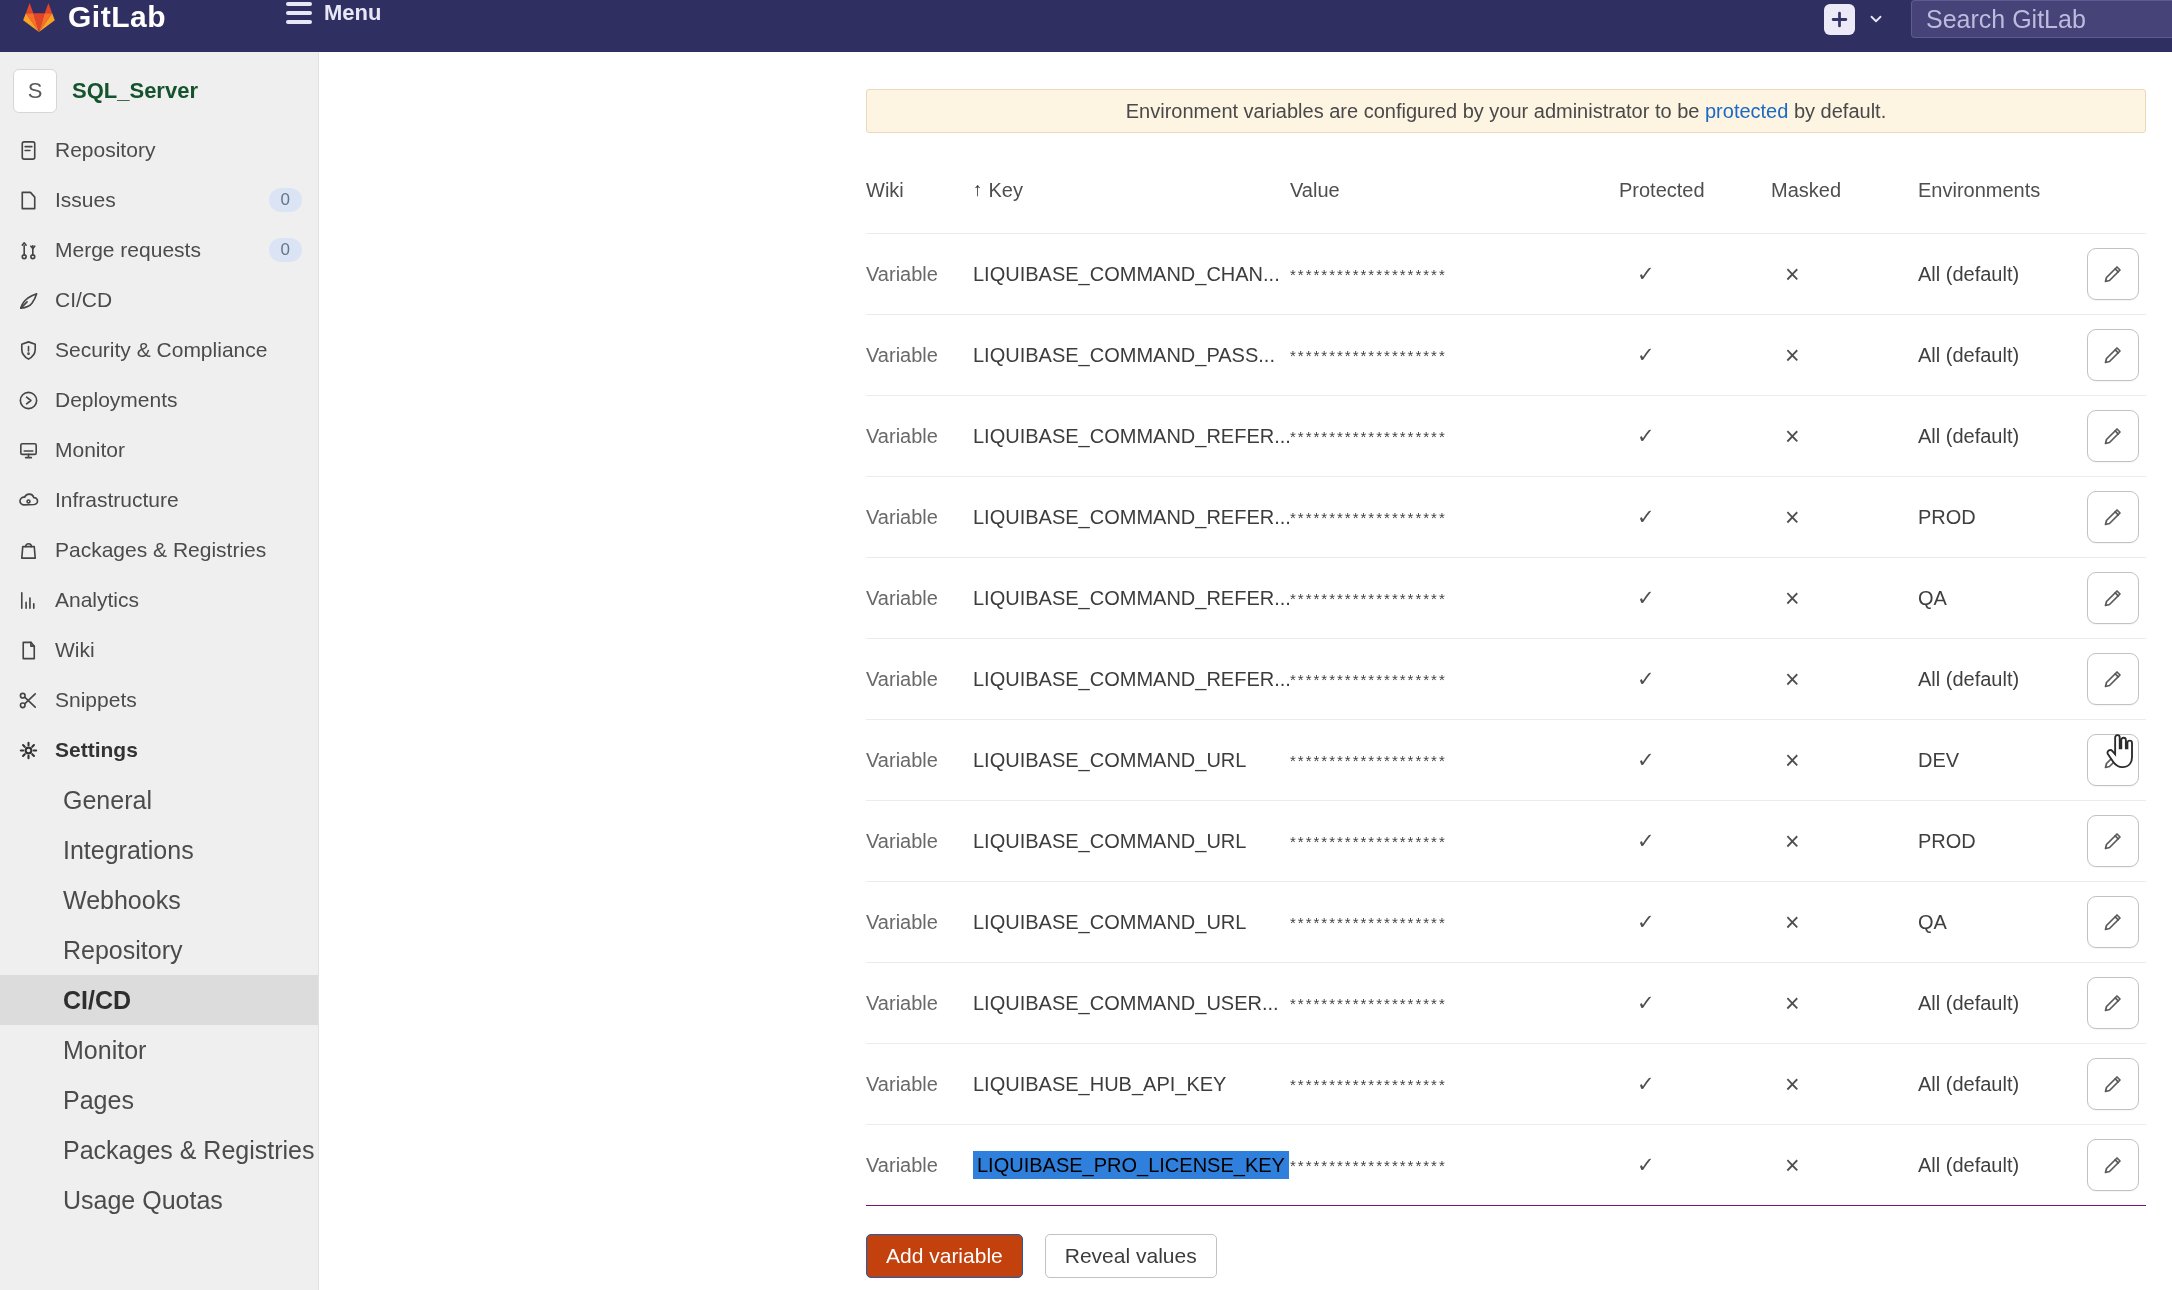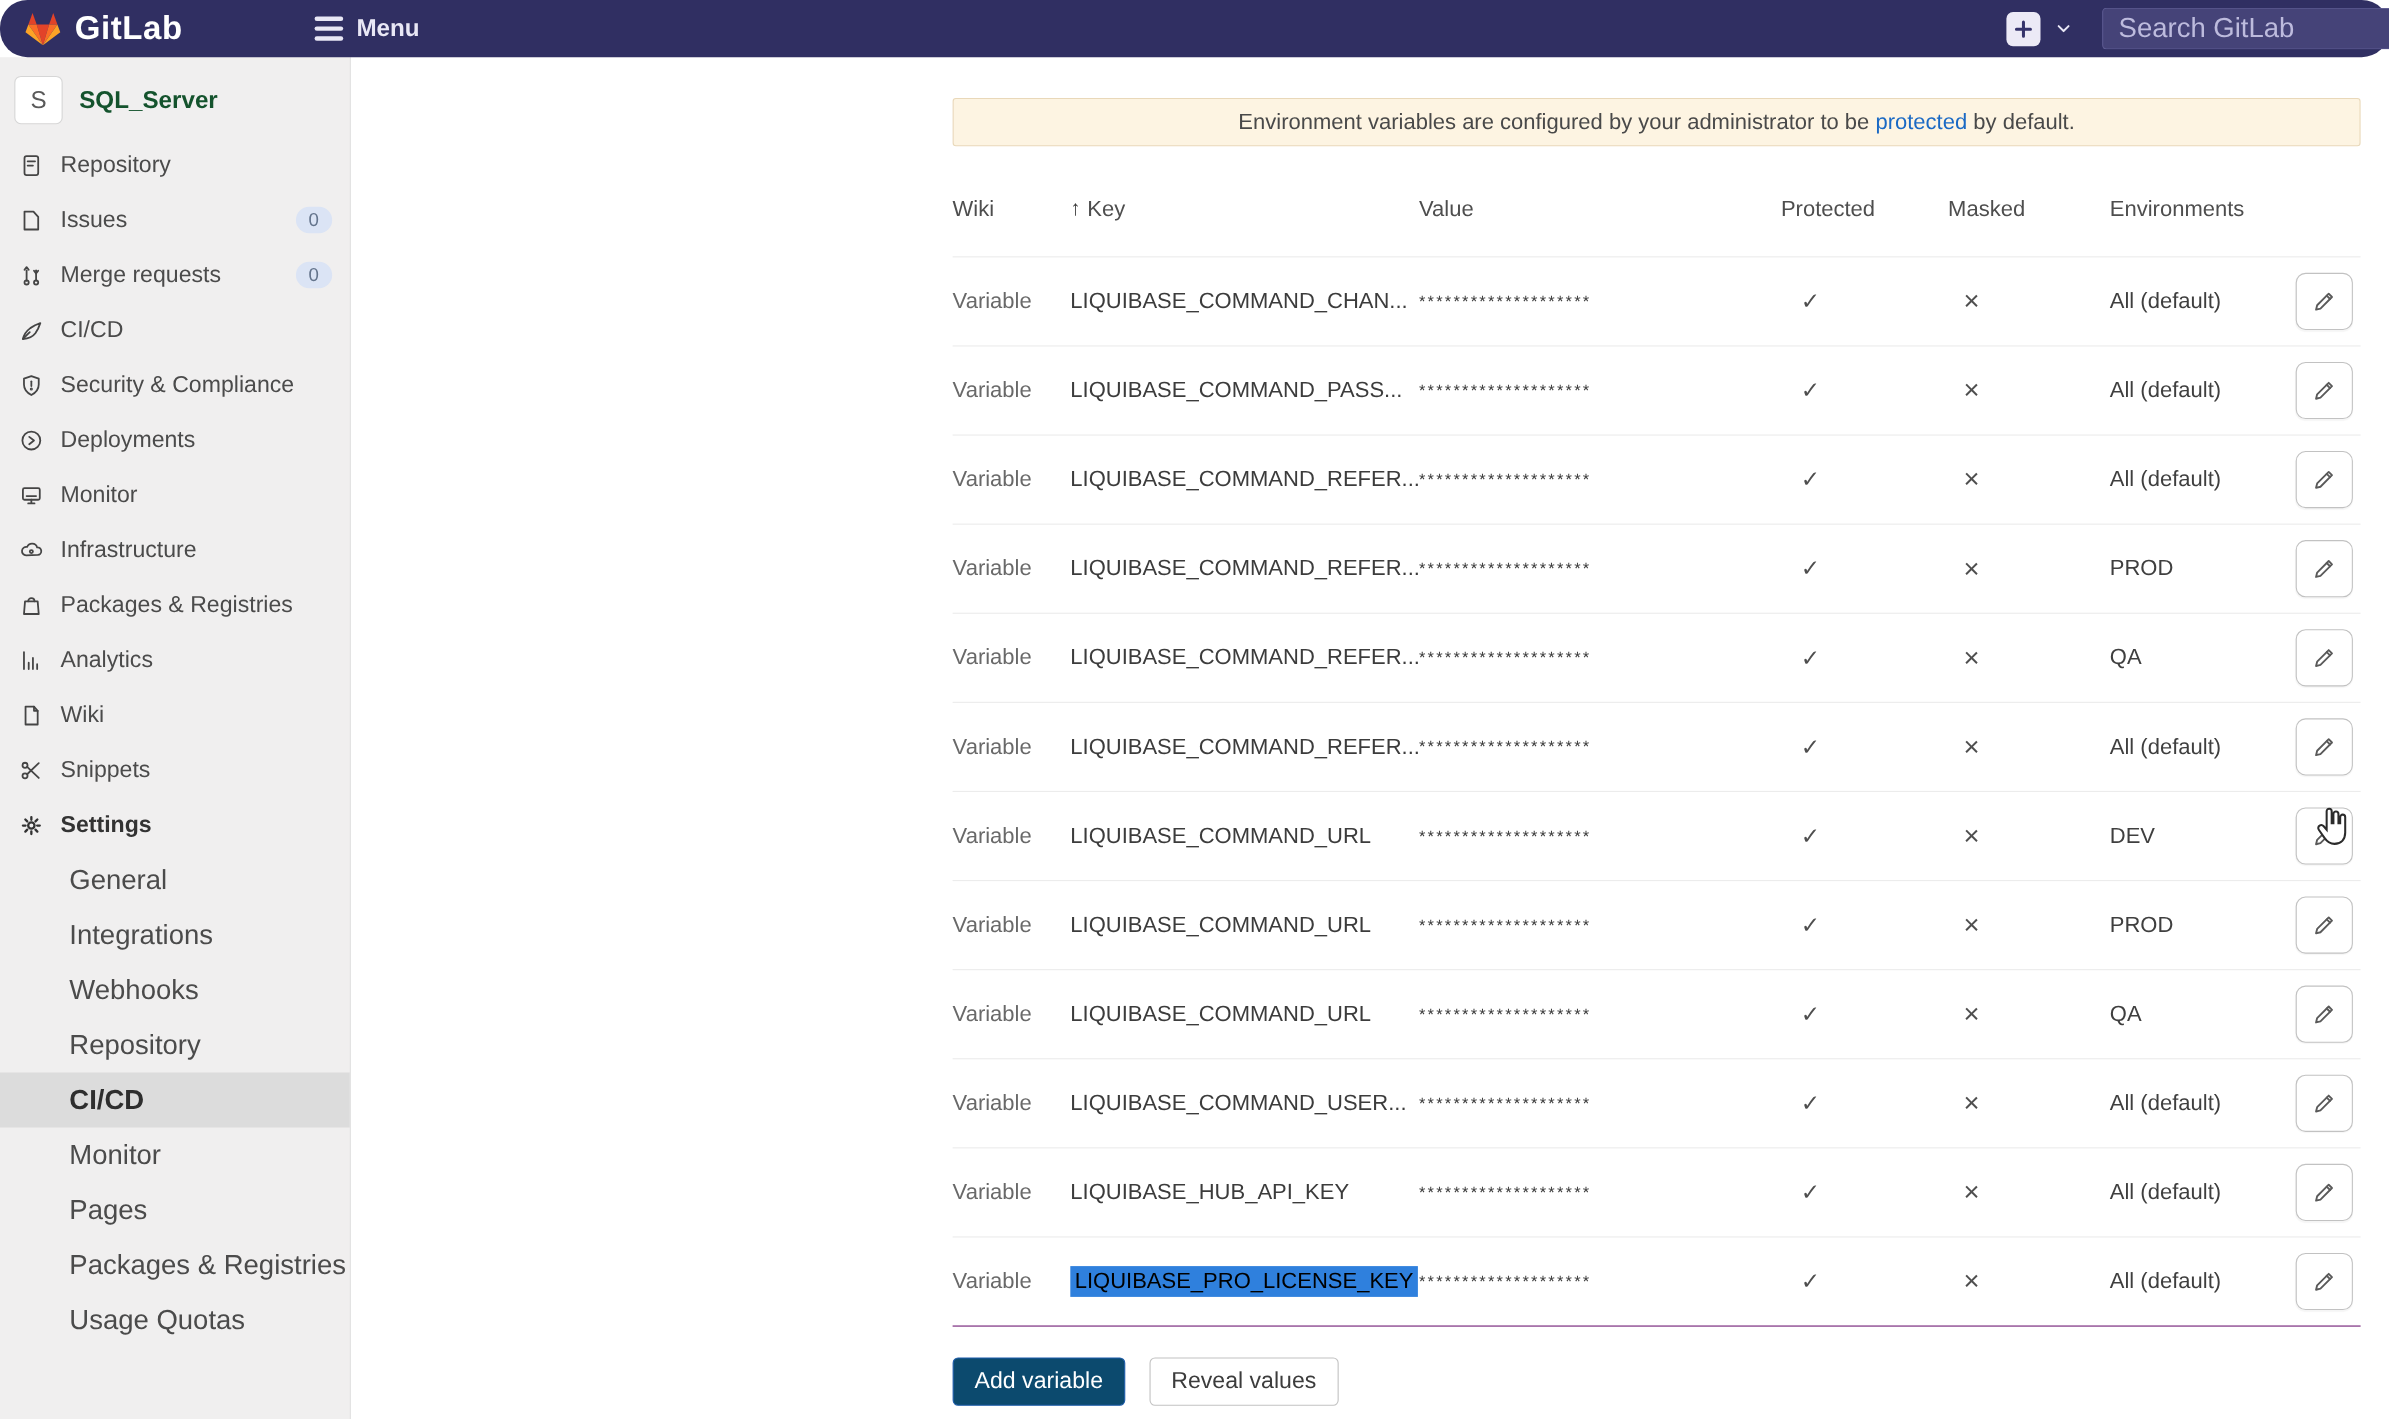--- a/index.html
+++ b/index.html
@@ -4,21 +4,21 @@
 <style>
   html,body{margin:0;padding:0;}
   body{
     width:2172px;height:1290px;position:relative;overflow:hidden;
     background:#ffffff;
     font-family:"Liberation Sans","DejaVu Sans",sans-serif;
     -webkit-font-smoothing:antialiased;
   }
   
   .topbar{position:absolute;top:0;left:0;right:0;height:52px;background:#302f62;
-    display:flex;align-items:center;z-index:30;border-radius:25px;}
+    display:flex;align-items:flex-start;z-index:30;}
   .logo-wrap{display:flex;align-items:center;margin-left:22px;gap:12px;}
   .brand{color:#ffffff;font-size:30px;font-weight:700;letter-spacing:.5px;}
   .menu-btn{display:flex;align-items:center;gap:12px;margin-left:120px;cursor:pointer;}
   .menu-btn .bars{display:flex;flex-direction:column;gap:5px;}
   .menu-btn .bars i{display:block;width:26px;height:4px;background:#e8e7f5;border-radius:2px;}
   .menu-label{color:#e8e7f5;font-size:22px;font-weight:700;}
   .topbar-right{margin-left:auto;display:flex;align-items:center;}
   .plus-box{width:31px;height:31px;background:#eceaf6;border-radius:6px;
     display:flex;align-items:center;justify-content:center;cursor:pointer;}
   .chev{margin-left:12px;margin-right:26px;cursor:pointer;display:flex;align-items:center;}
@@ -60,21 +60,21 @@
   .c-key .sel{background:#2f80dd;color:#000000;padding:3px 4px;}
   .c-val{color:#3f3f3f;font-size:15px;letter-spacing:2px;}
   .c-prot{padding-left:18px;color:#4f4f4f;font-size:21px;}
   .c-mask{padding-left:14px;color:#4f4f4f;font-size:25px;}
   .c-env{color:#3f3f3f;}
   .c-edit{display:flex;justify-content:center;}
   .edit-btn{width:52px;height:52px;background:#ffffff;border:1px solid #c2c2c2;border-radius:9px;
     display:flex;align-items:center;justify-content:center;cursor:pointer;
     box-shadow:0 1px 1px rgba(0,0,0,.04);}
   .actions{margin-top:28px;display:flex;align-items:center;}
-  .btn-primary{background:#0c4a6e;border:1px solid #1d5cab;color:#ffffff;font-size:21px;
+  .btn-primary{background:#c2410c;border:1px solid #1d5cab;color:#ffffff;font-size:21px;
     padding:9px 19px;border-radius:5px;cursor:pointer;font-family:inherit;}
   .btn-secondary{background:#ffffff;border:1px solid #c2c2c2;color:#3c3c3c;font-size:21px;
     padding:9px 19px;border-radius:5px;margin-left:22px;cursor:pointer;font-family:inherit;}
   .cursor-el{position:absolute;left:2102px;top:732px;z-index:50;pointer-events:none;}
   svg.s-ic{width:23px;height:23px;stroke:#454545;fill:none;stroke-width:1.7;
     stroke-linecap:round;stroke-linejoin:round;}
   .side-item.bold svg.s-ic{stroke-width:2.2;stroke:#333;}
 </style>
 </head>
 <body>

